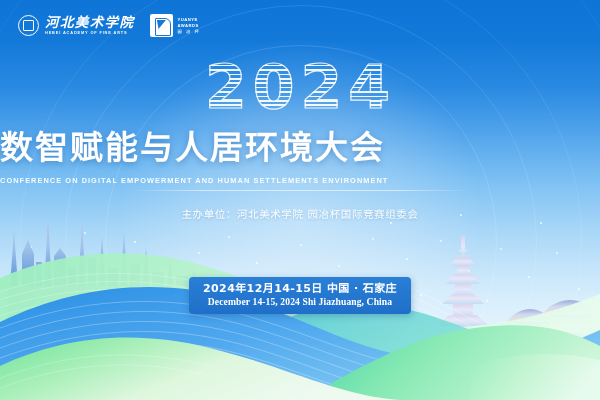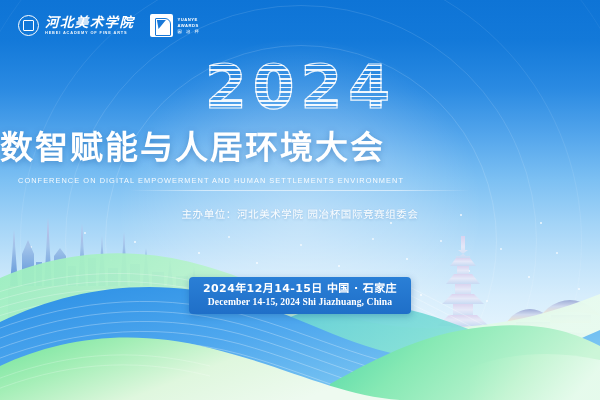--- a/index.html
+++ b/index.html
@@ -106,22 +106,22 @@
     position:absolute;top:128px;left:0;right:0;text-align:left;z-index:25;
   }
   .title-cn{
     font-family:"DejaVu Sans","Liberation Sans",sans-serif;
     font-size:33px;font-weight:700;letter-spacing:2px;color:#ffffff;
     text-shadow:0 2px 6px rgba(10,70,140,0.35);
     line-height:40px;
   }
   .title-en{
     margin-top:8px;
-    font-size:7.4px;font-weight:400;letter-spacing:1.05px;color:#ffffff;
-    opacity:.92;line-height:10px;white-space:nowrap;padding-left:18px;
+    font-size:7.4px;font-weight:700;letter-spacing:1.05px;color:#ffffff;
+    opacity:.92;line-height:10px;white-space:nowrap;
   }
   .title-rule{
     width:340px;height:1px;margin:4px auto 0;
     background:linear-gradient(90deg,rgba(255,255,255,0) 0%,rgba(255,255,255,.55) 22%,rgba(255,255,255,.55) 78%,rgba(255,255,255,0) 100%);
   }
 
   
   .organizer{
     position:absolute;top:206px;left:0;right:0;text-align:center;z-index:25;
     font-family:"DejaVu Sans","Liberation Sans",sans-serif;

